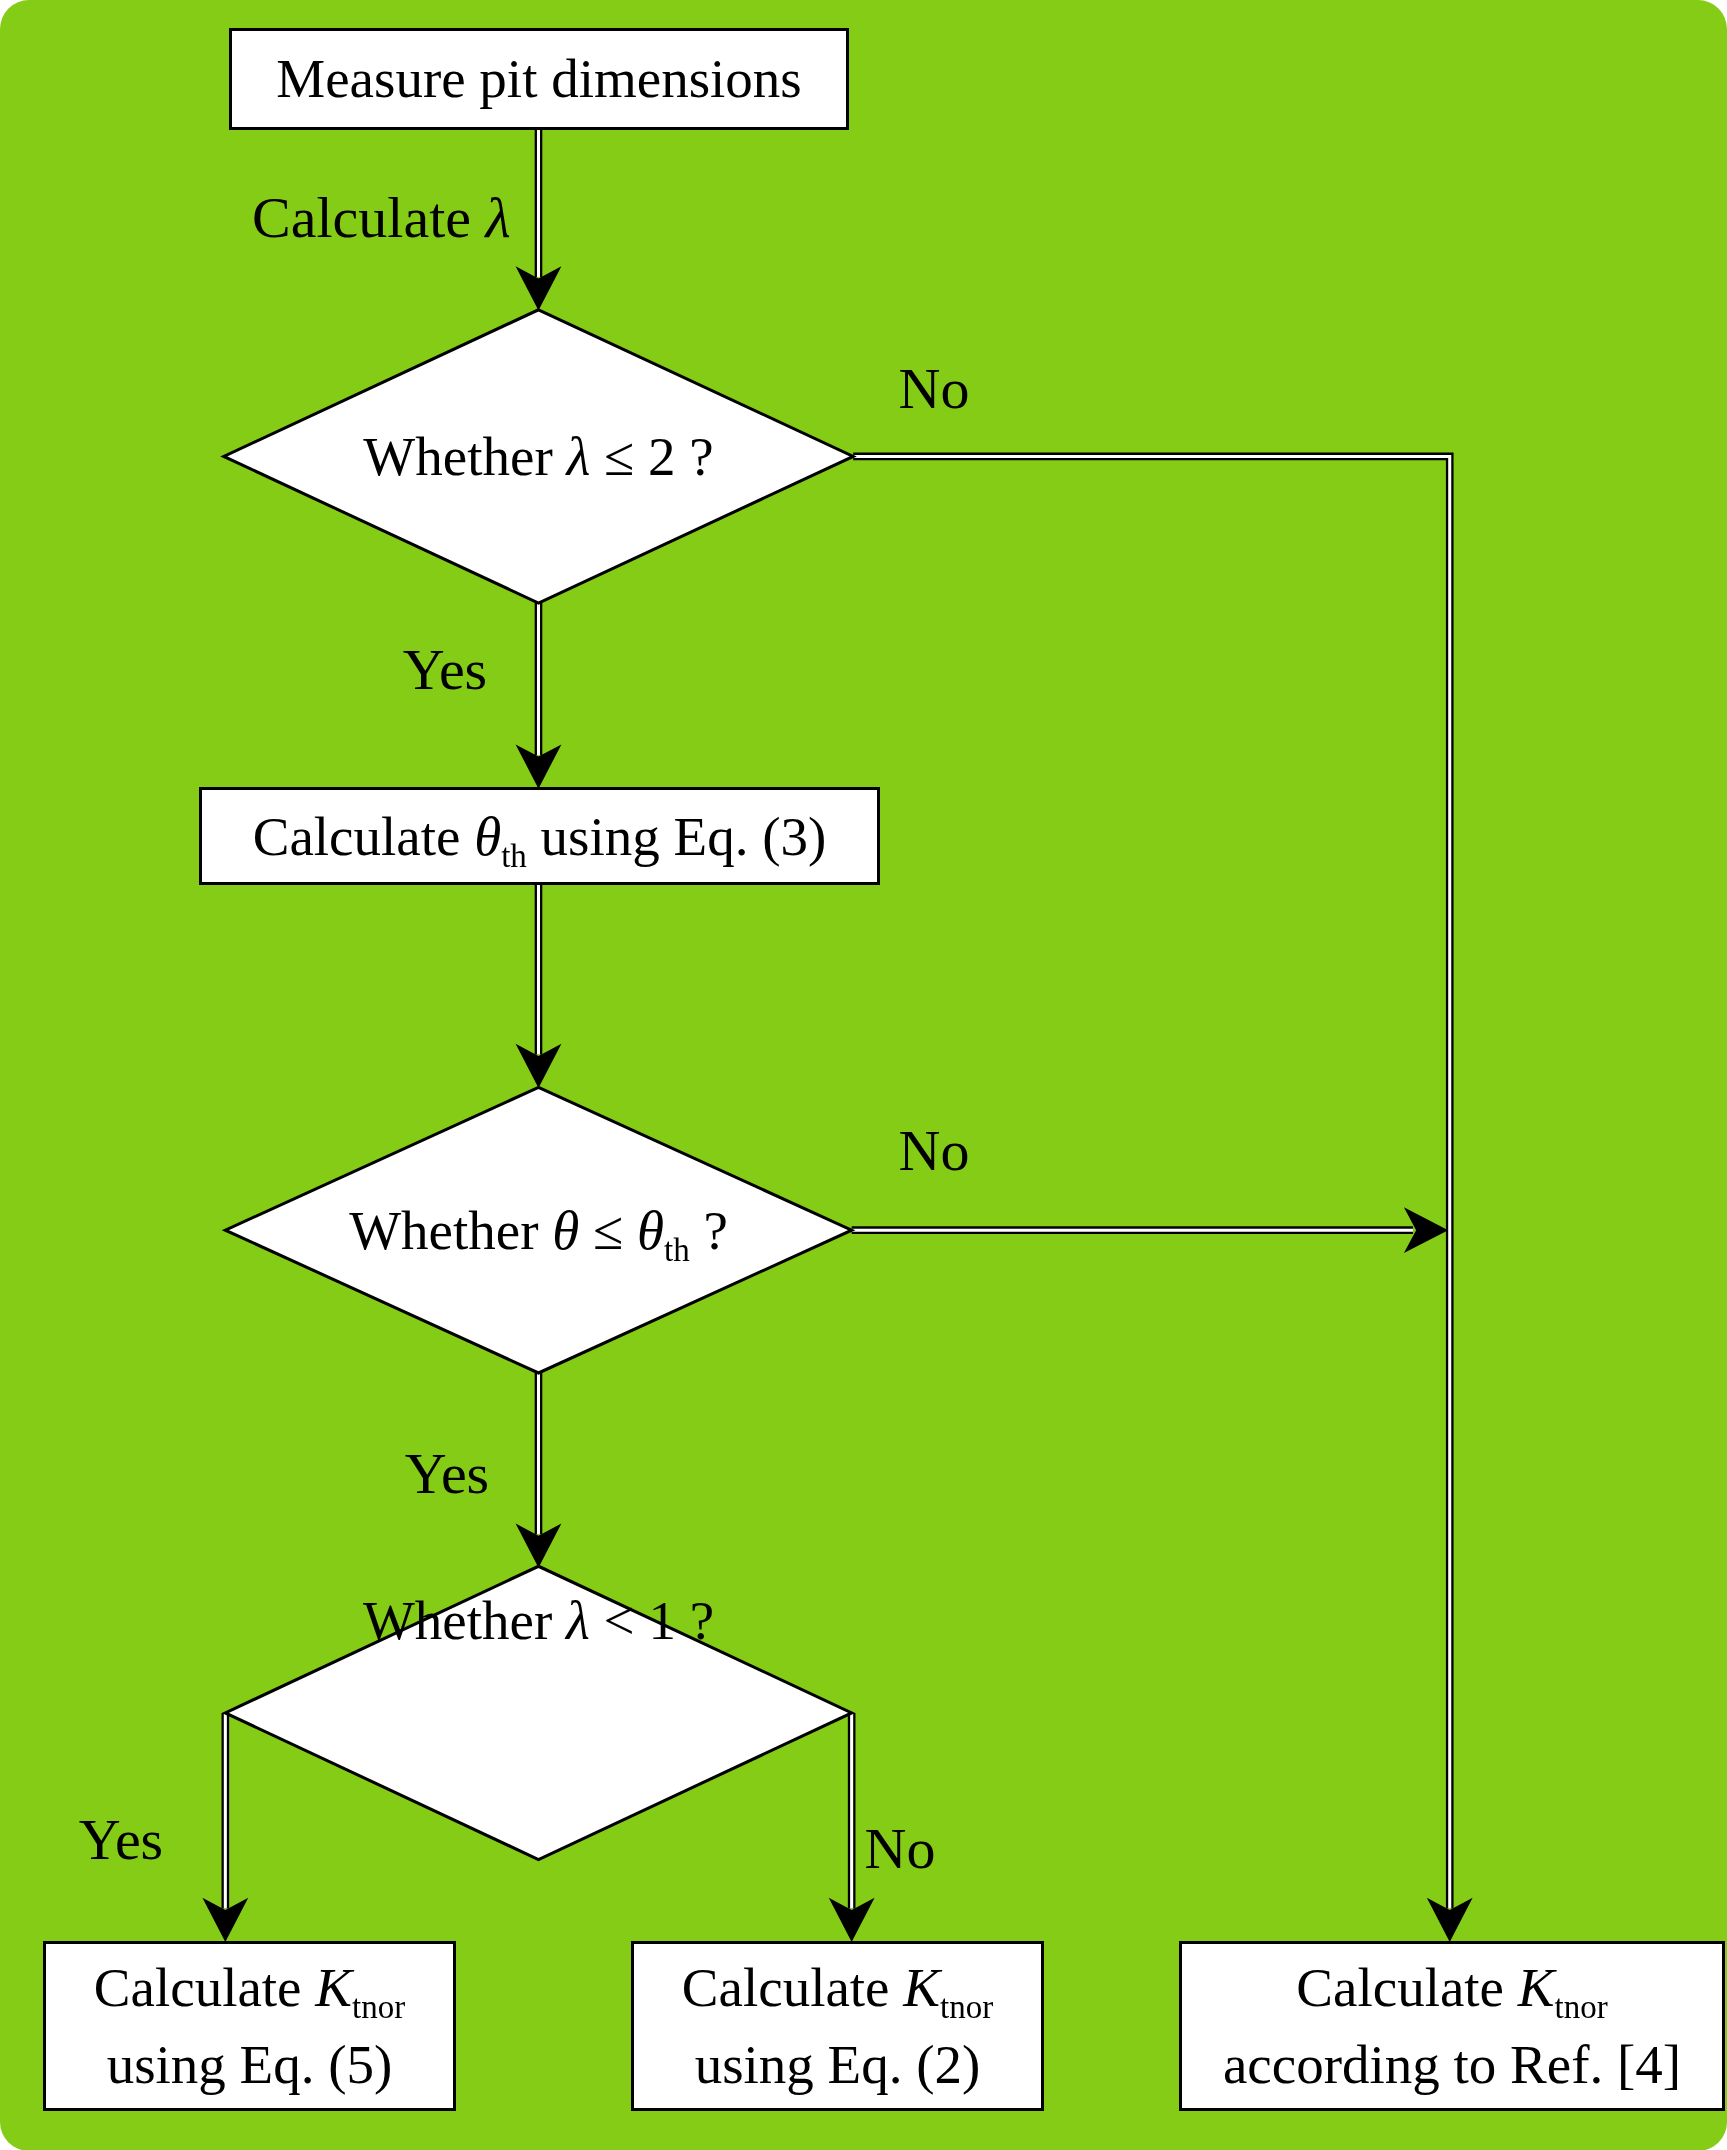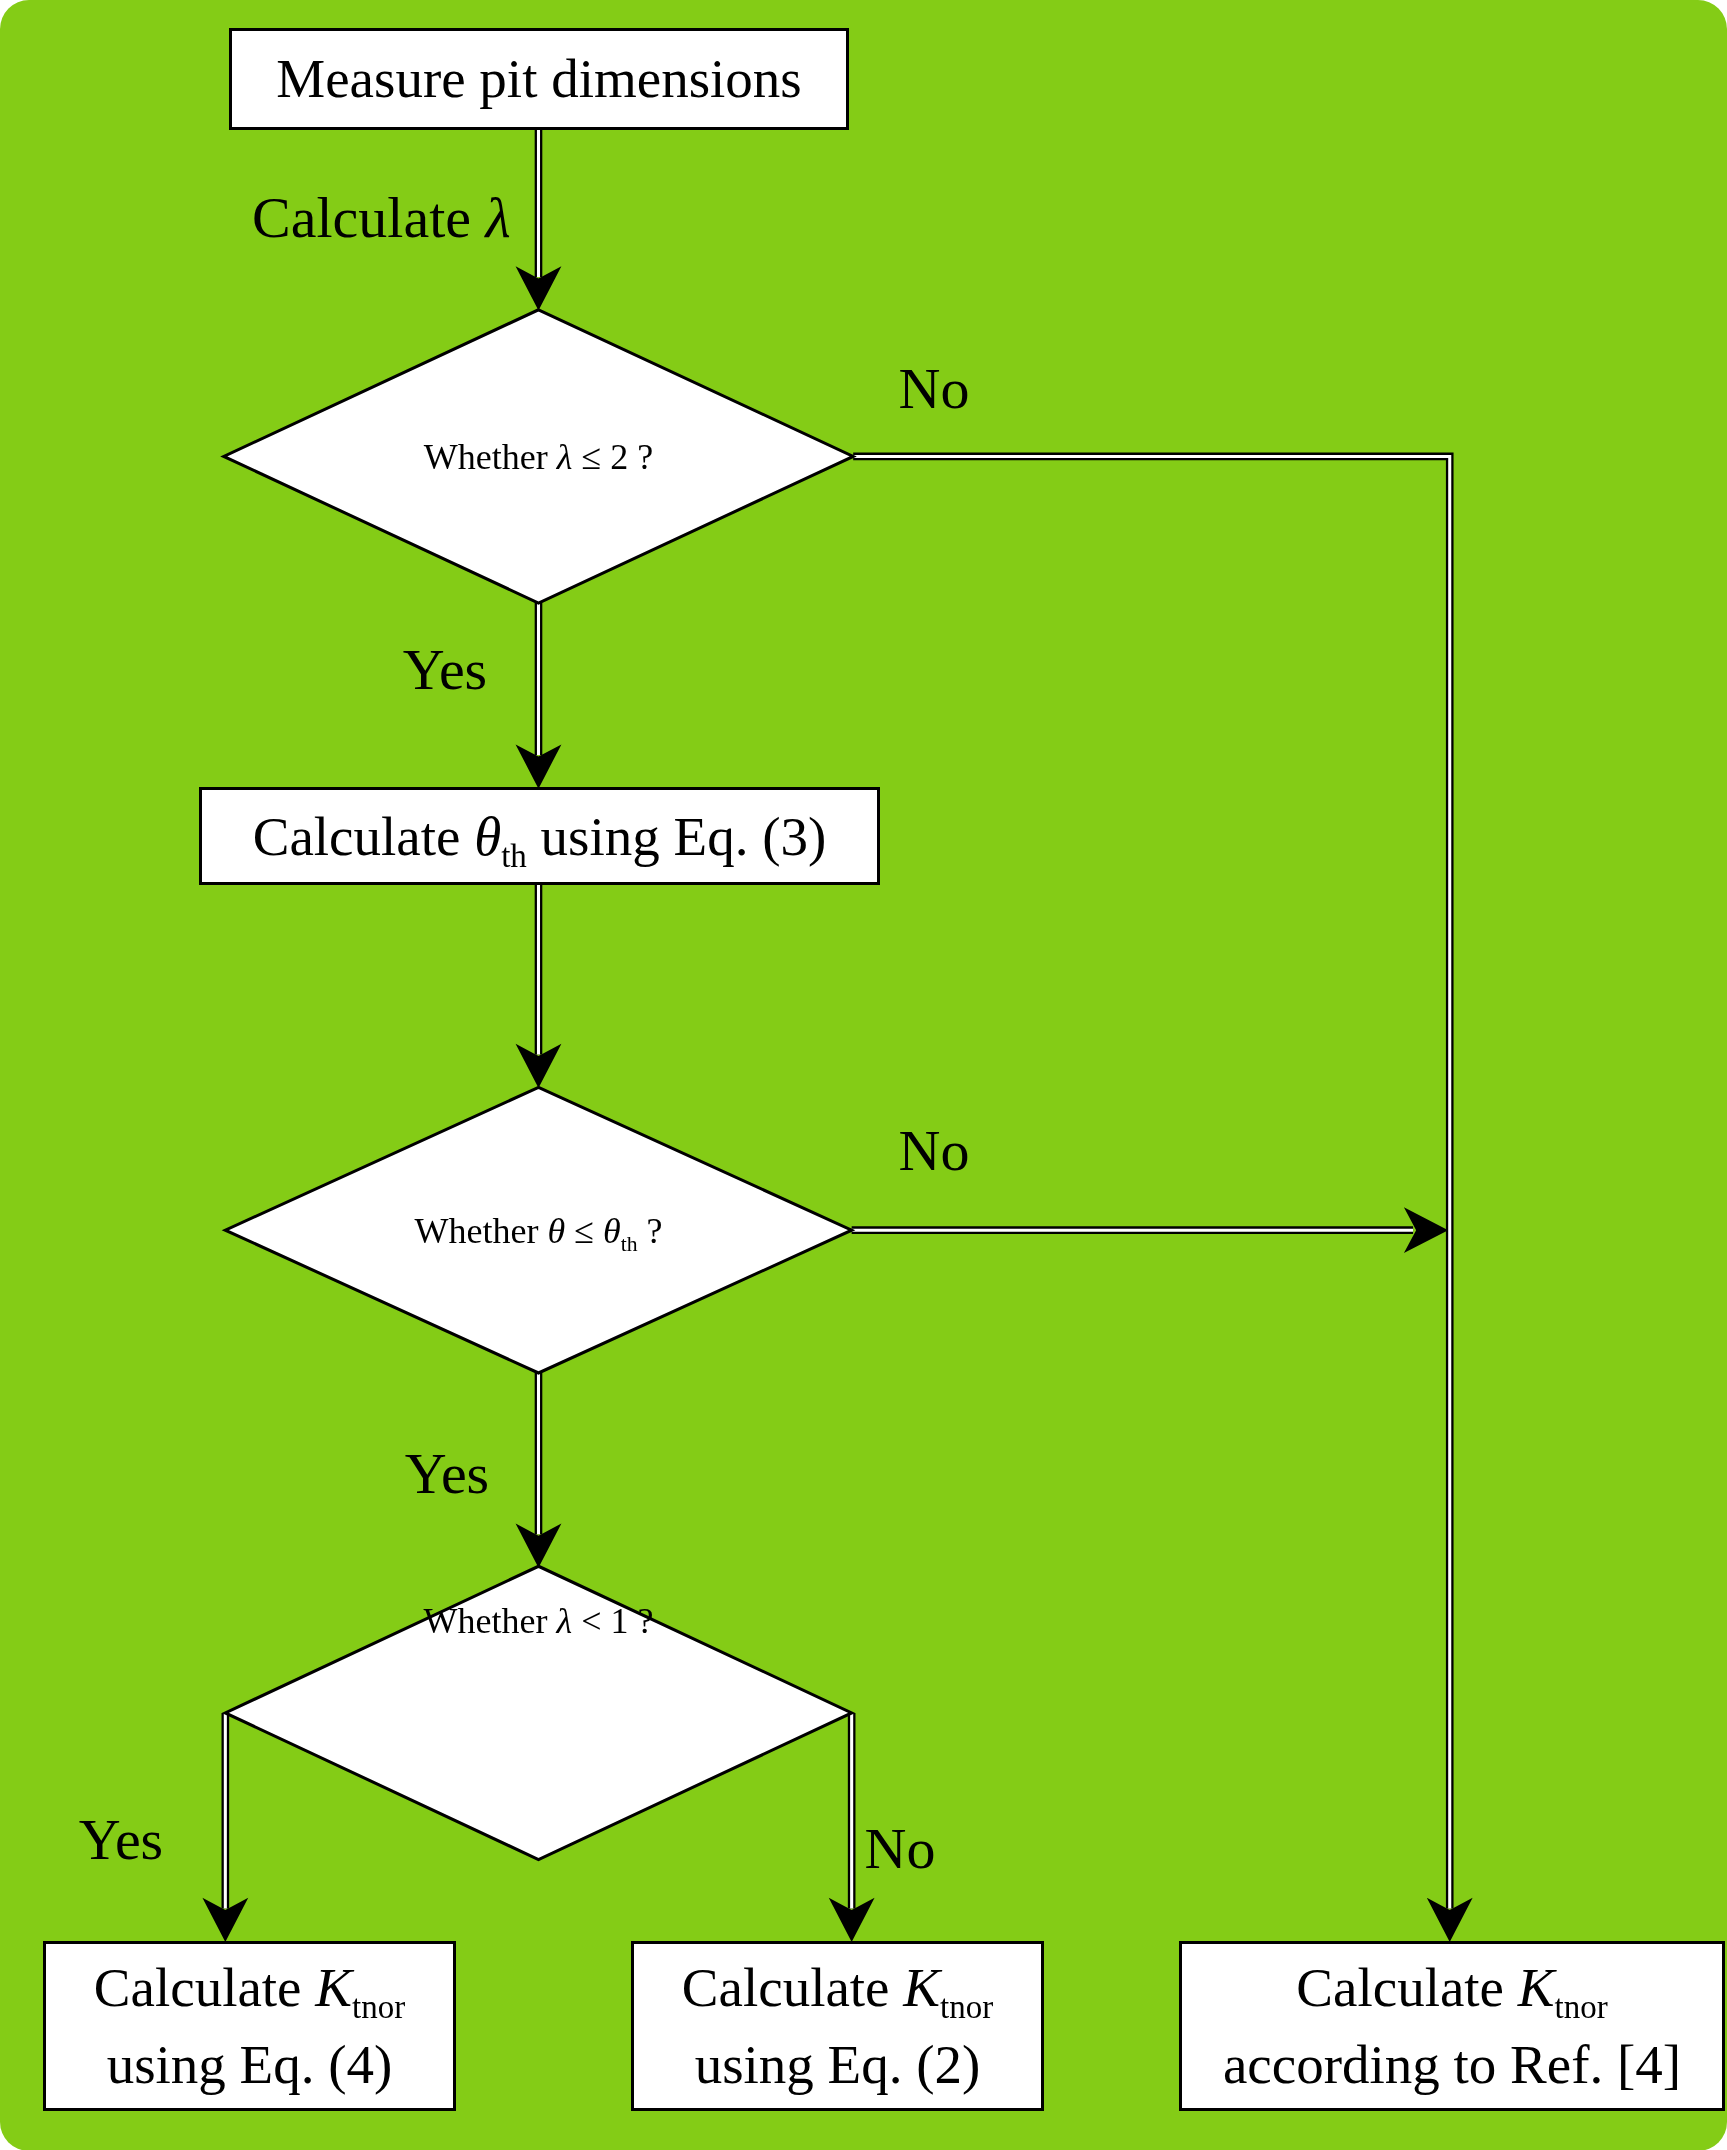--- a/index.html
+++ b/index.html
@@ -6,21 +6,21 @@
   .stage{position:relative;width:1727px;height:2151px;background:#84cc16;overflow:hidden;
          font-family:Liberation Serif, serif;color:#000;border-radius:29px;}
   .overlay{position:absolute;left:0;top:0;}
   .eo{fill:none;stroke:#000000;stroke-width:10;stroke-linejoin:miter;}
   .ei{fill:none;stroke:#ffffff;stroke-width:4;stroke-linejoin:miter;}
   .dshape{fill:#ffffff;stroke:#000000;stroke-width:4;}
   .node{position:absolute;box-sizing:border-box;border:3.8px solid #000;background:#fff;
         display:flex;align-items:center;justify-content:center;text-align:center;
         font-size:55px;line-height:1.4;}
   .dtext{position:absolute;display:flex;align-items:center;justify-content:center;
-         text-align:right;font-size:36px;white-space:nowrap;}
+         text-align:right;font-size:55px;white-space:nowrap;}
   .lbl{position:absolute;font-size:58px;line-height:1;white-space:nowrap;}
   .ctr{transform:translateX(-50%);}
   .var{font-style:italic;}
   sub{font-size:0.6em;line-height:0;}
   .nw{white-space:nowrap;}
 </style>
 </head>
 <body>
 
 <div class="stage">
@@ -87,21 +87,21 @@
     <span class="nw"><span>Whether </span><span class="var">θ</span><span> ≤ </span><span class="var">θ</span><sub>th</sub><span> ?</span></span>
   </div>
 
   <div class="dtext" style="left:271px;top:1546px;width:535px;height:149px;">
     <span class="nw"><span>Whether </span><span class="var">λ</span><span> &lt; 1 ?</span></span>
   </div>
 
   <div class="node" style="left:43px;top:1941px;width:413px;height:170px;">
     <div>
       <div class="nw"><span>Calculate </span><span class="var">K</span><sub>tnor</sub></div>
-      <div class="nw">using Eq. (4)</div>
+      <div class="nw">using Eq. (5)</div>
     </div>
   </div>
 
   <div class="node" style="left:631px;top:1941px;width:413px;height:170px;">
     <div>
       <div class="nw"><span>Calculate </span><span class="var">K</span><sub>tnor</sub></div>
       <div class="nw">using Eq. (2)</div>
     </div>
   </div>
 

